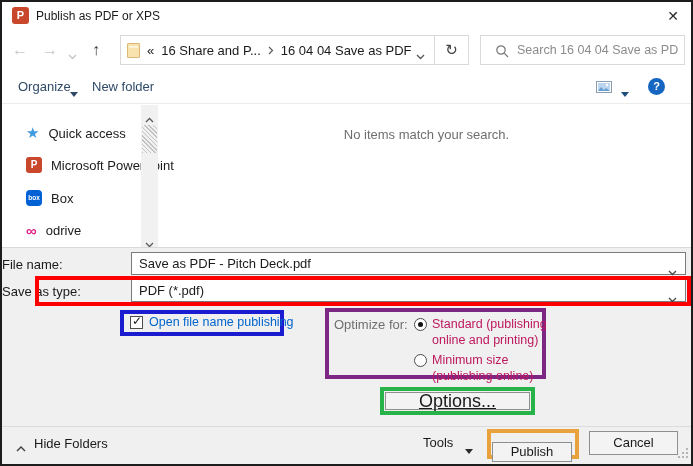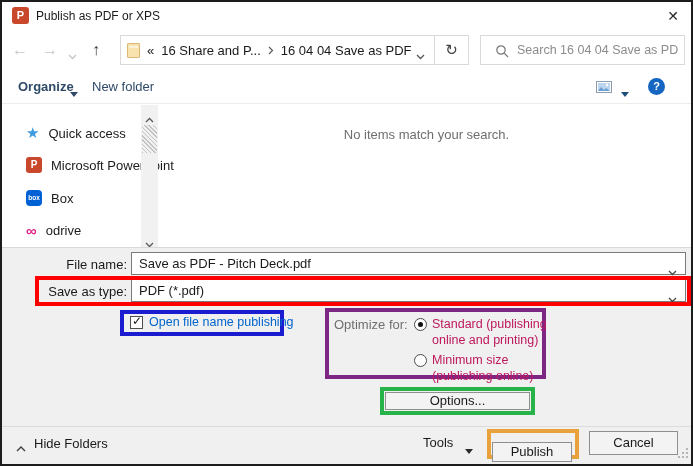--- a/index.html
+++ b/index.html
@@ -31,21 +31,21 @@
   .refreshbox { position:absolute; left:432px; top:5px; width:35px; height:30px; border:1px solid #d9d9d9;
     text-align:center; line-height:28px; font-size:15px; color:#414141; background:#fff; }
   .searchbox { position:absolute; left:478px; top:5px; width:205px; height:30px; border:1px solid #d9d9d9; background:#fff; }
   .search-glyph { position:absolute; left:14px; top:8px; }
   .searchbox input { position:absolute; left:36px; top:1px; width:162px; height:26px; border:none; outline:none;
     font-family:"Liberation Sans", sans-serif; font-size:12.5px; color:#555; background:transparent; }
   .searchbox input::placeholder { color:#8c8c8c; opacity:1; }
   
   .cmdbar { position:absolute; left:0; top:68px; right:0; height:34px; background:#fff; border-bottom:1px solid #ececec; }
   .cmd-item { position:absolute; top:0; line-height:33px; color:#2f4a68; cursor:pointer; }
-  .organize { left:16px;font-weight:bold; }
+  .organize { left:16px; }
   .organize-tri { position:absolute; left:68px; top:15px; }
   .newfolder { left:90px; }
   .view-icon { position:absolute; right:79px; top:11px; }
   .view-tri { position:absolute; right:62px; top:15px; }
   .help-icon { position:absolute; right:26px; top:8px; width:17px; height:17px; border-radius:50%;
     background:#1566c0; color:#fff; font-weight:bold; font-size:11px; text-align:center; line-height:17px; }
   
   .bodyarea { position:absolute; left:0; top:103px; right:0; height:142px; background:#fff; }
   .side-item { position:absolute; left:24px; height:24px; display:flex; align-items:center; gap:9px; cursor:pointer; }
   .qa-star { color:#3f9be0; font-size:15px; }
@@ -55,38 +55,38 @@
     font-size:6.5px; line-height:16px; text-align:center; }
   .odrive-icon { color:#e0218a; font-weight:bold; font-size:15px; }
   .scrollbar { position:absolute; left:139px; top:0; width:17px; height:142px; background:#f1f1f1; }
   .sb-btn { position:absolute; left:0; width:17px; height:17px; text-align:center; padding-top:6px; }
   .sb-thumb { position:absolute; left:1px; top:20px; width:15px; height:28px; background:#f1f1f1;
     background-image:repeating-linear-gradient(45deg,#c2c2c2 0 1px,transparent 1px 3px); }
   .empty-msg { position:absolute; left:160px; right:0; top:22px; text-align:center; color:#6e6e6e; }
   .divider { position:absolute; left:0; top:245px; right:0; height:1px; background:#d9d9d9; }
   
   .panel { position:absolute; left:0; top:246px; right:0; bottom:0; background:#f0f0f0; }
-  .row-label { position:absolute; left:0; width:125px; text-align:right; }
+  .row-label { position:absolute; left:0; width:125px; }
   .combo { position:absolute; left:129px; width:555px; height:23px; background:#fff; border:1px solid #7a7a7a;
     line-height:21px; padding-left:7px; }
   .combo-chevron { position:absolute; right:8px; top:8px; }
   .hl-box { position:absolute; border-style:solid; border-width:4px; pointer-events:none; }
   .red-box    { left:33px;  top:28px;  width:656px; height:30px; border-color:#ff0000; }
   .blue-box   { left:118px; top:62px;  width:164px; height:26px; border-color:#1b1bd0; pointer-events:auto; }
   .purple-box { left:323px; top:60px;  width:221px; height:71px; border-color:#7c2784; pointer-events:auto; }
   .green-box  { left:378px; top:139px; width:155px; height:28px; border-color:#28b24a; pointer-events:auto; }
   .checkbox { position:absolute; left:6px; top:2px; width:13px; height:13px; background:#fff; border:1px solid #4d4d4d; }
   .checkbox .mark { position:absolute; left:1px; top:-3px; font-size:12px; color:#1a1a1a; }
   .cb-label { position:absolute; left:25px; top:1px; color:#0065cc; white-space:nowrap; font-size:12.5px; }
   .opt-label { position:absolute; left:5px; top:5px; color:#6f6f6f; }
   .radio { position:absolute; width:13px; height:13px; border:1px solid #4a4a4a; border-radius:50%; background:#fff; }
   .radio .dot { position:absolute; left:3px; top:3px; width:5px; height:5px; border-radius:50%; background:#111; }
   .radio-label { position:absolute; color:#be185d; line-height:16px; font-size:12.5px; }
   .win-btn { position:absolute; background:#f3f3f3; border:1px solid #8f8f8f; text-align:center; color:#1a1a1a; cursor:pointer; }
-  .options-btn { left:1px; top:1px; width:145px; height:18px; line-height:16px; font-size:13px; }
+  .options-btn { left:1px; top:1px; width:145px; height:18px; line-height:16px; font-size:18px;text-decoration:underline; }
   
   .footline { position:absolute; left:0; top:424px; right:0; height:1px; background:#dcdcdc; }
   .hide-chevron { position:absolute; left:14px; top:438px; }
   .hide-label { position:absolute; left:32px; top:434px; cursor:pointer; }
   .tools-label { position:absolute; left:421px; top:433px; cursor:pointer; }
   .tools-tri { position:absolute; left:463px; top:440px; }
   .orange-box { position:absolute; left:485px; top:427px; width:92px; height:30px; border:4px solid #e9a23b; }
   .publish-btn { left:1px; top:1px; width:80px; height:20px; line-height:18px;margin-top:8px; }
   .cancel-btn { left:587px; top:429px; width:89px; height:24px; line-height:22px; }
   .grip { position:absolute; right:3px; bottom:3px; }

